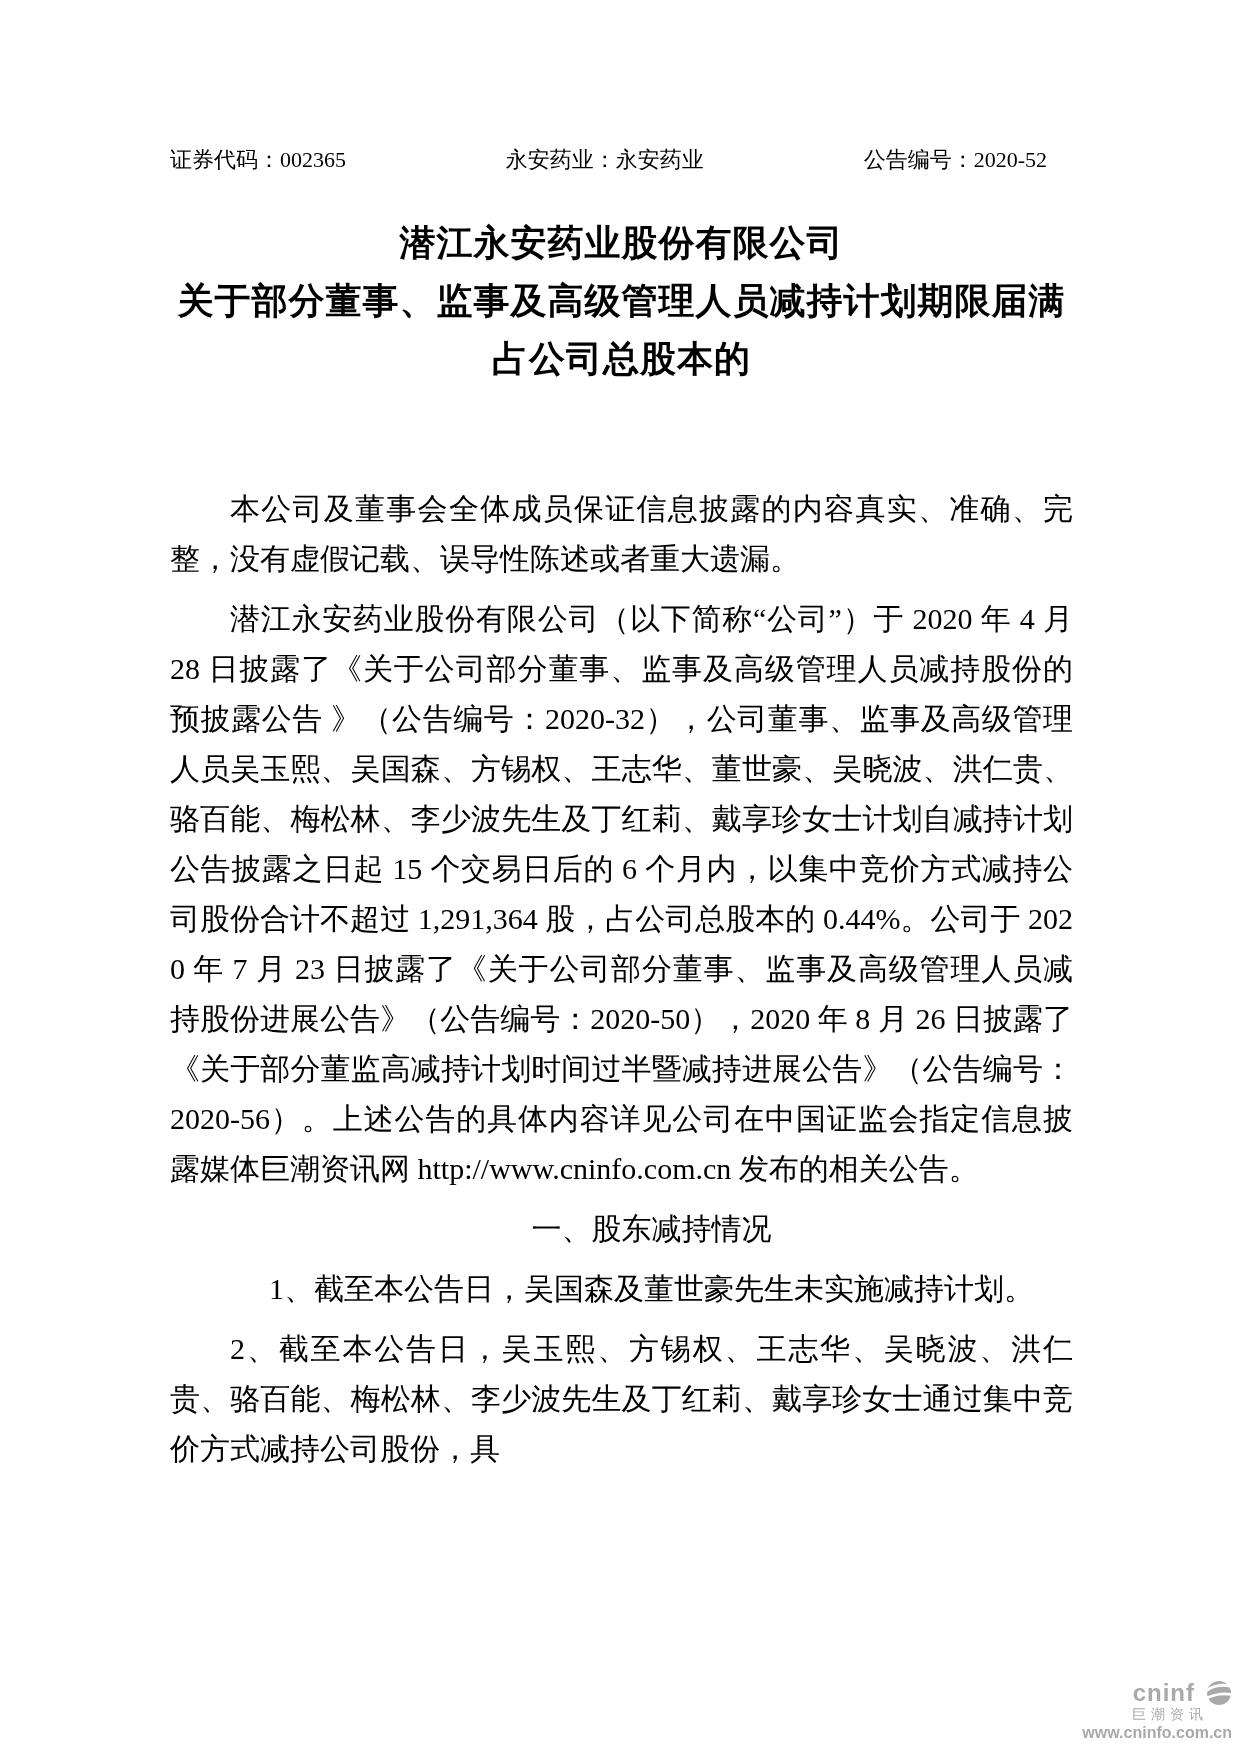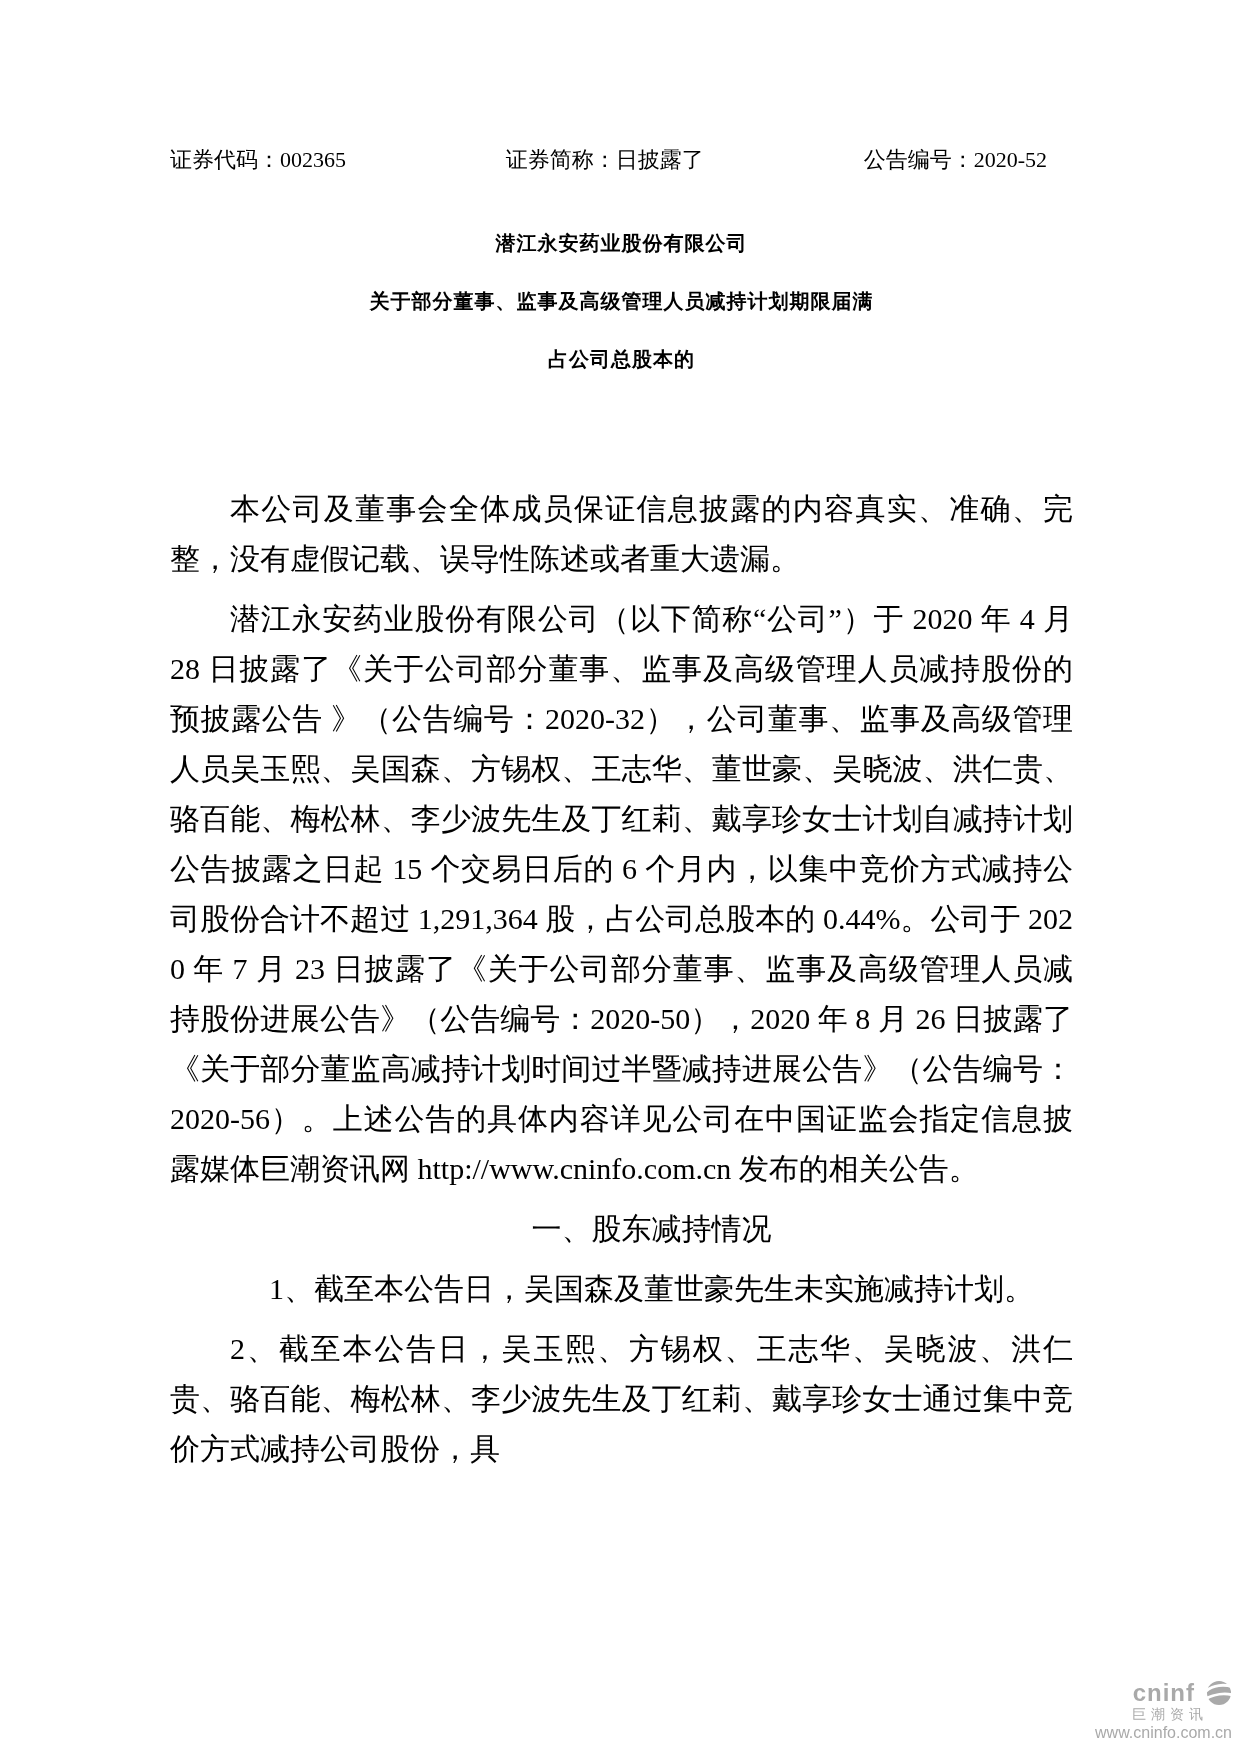--- a/index.html
+++ b/index.html
@@ -27,21 +27,21 @@
     font-size: 22px;
     line-height: 28px;
     white-space: nowrap;
   }
   
   .doc-title {
     margin-top: 40px;
     text-align: center;
     font-family: Liberation Sans, sans-serif;
     font-weight: bold;
-    font-size: 20px;
+    font-size: 36px;
     line-height: 58px;
     letter-spacing: 1px;
   }
   .doc-title .title-line { display: block; }
   
   .doc-body { margin-top: 96px; }
   .para {
     font-size: 30px;
     line-height: 50px;
     text-align: justify;
@@ -77,30 +77,31 @@
     font-family: "Liberation Sans", "DejaVu Sans", sans-serif;
     font-size: 14px;
     line-height: 17px;
     letter-spacing: 5px;
     padding-right: 24px;
   }
   .wm-url {
     font-family: "Liberation Sans", "DejaVu Sans", sans-serif;
     font-size: 16px;
     line-height: 19px;
+    font-weight: bold;
   }
 </style>
 </head>
 <body>
 
 <div class="page">
 
   <div class="doc-header">
     <span>证券代码：002365</span>
-    <span>证券简称：日披露了</span>
+    <span>永安药业：永安药业</span>
     <span>公告编号：2020-52</span>
   </div>
 
   <h1 class="doc-title">
     <span class="title-line">潜江永安药业股份有限公司</span>
     <span class="title-line">关于部分董事、监事及高级管理人员减持计划期限届满</span>
     <span class="title-line">占公司总股本的</span>
   </h1>
 
   <div class="doc-body">

